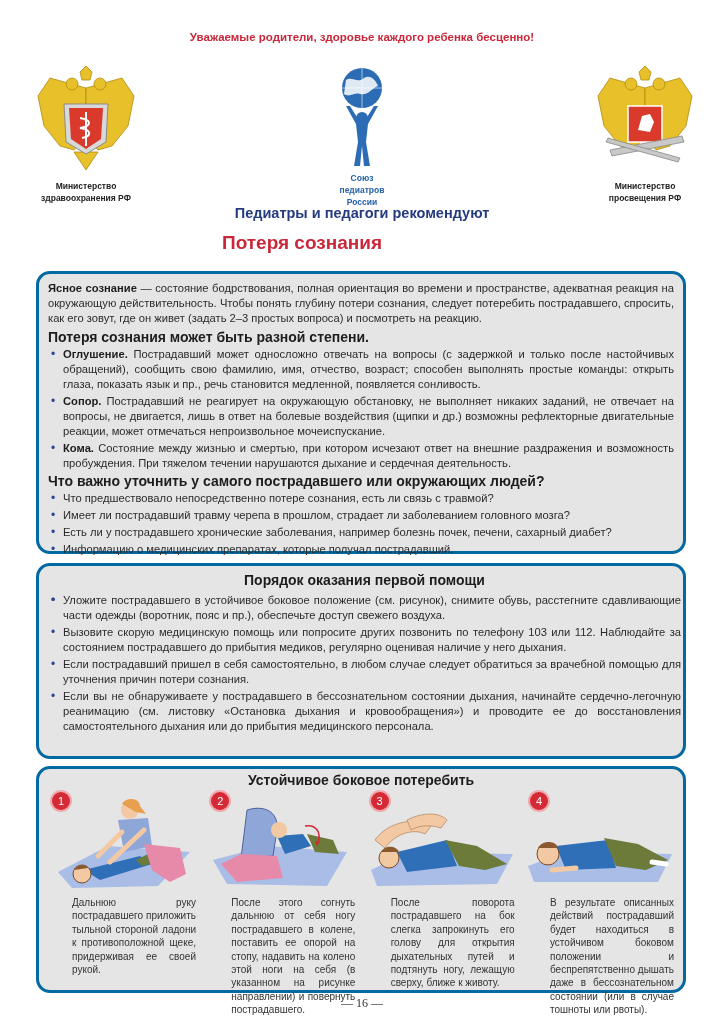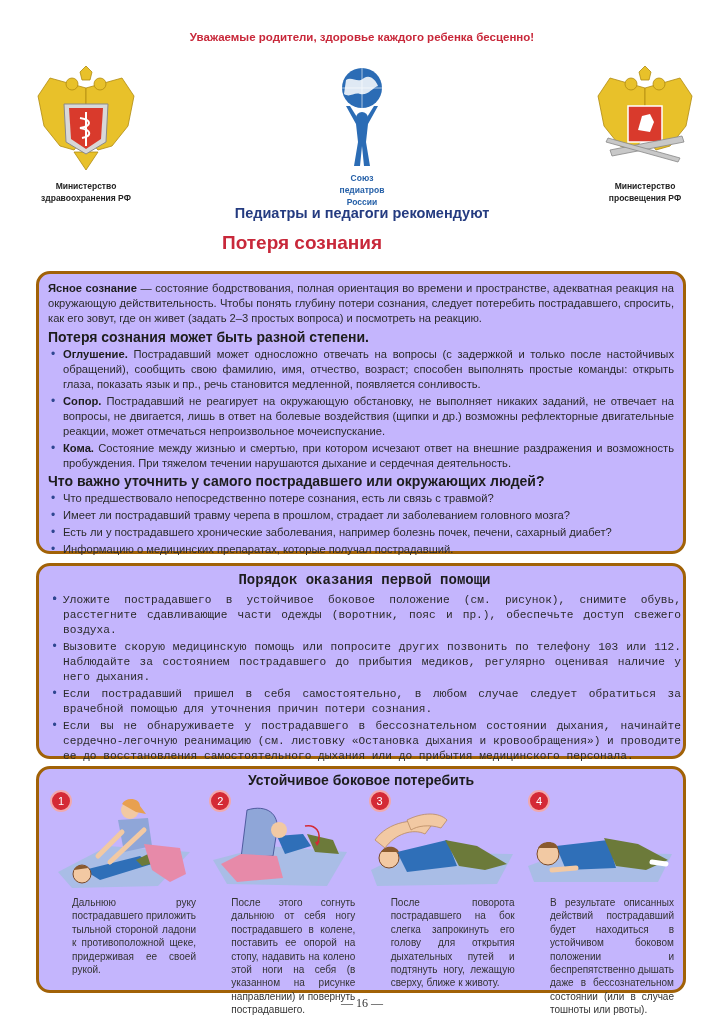--- a/index.html
+++ b/index.html
@@ -5,23 +5,23 @@
   html, body { margin: 0; padding: 0; background: #ffffff; }
   body { width: 724px; height: 1024px; position: relative; overflow: hidden;
          font-family: "Liberation Sans", sans-serif; color: #2b2b2b; }
   .abs { position: absolute; }
   .top-msg { left: 0; width: 724px; text-align: center; color: #c8283a; font-weight: bold;
              font-size: 11.5px; line-height: 17px; top: 29px; }
   .logo-caption { font-size: 8.5px; font-weight: bold; text-align: center; color: #222; line-height: 12px; }
   .logo-caption.blue { color: #2560a8; }
   .subtitle { left: 0; width: 724px; text-align: center; top: 205px; color: #243b80; font-weight: bold; font-size: 14.5px; }
   .title { left: 0; width: 604px; text-align: center; top: 232px; color: #c8283a; font-weight: bold; font-size: 19px; }
-  .box { position: absolute; left: 36px; width: 650px; border: 3px solid #a16207; border-radius: 14px; box-sizing: border-box; background: #c4b5fd; }
+  .box { position: absolute; left: 36px; width: 650px; border: 3px solid #0369a1; border-radius: 14px; box-sizing: border-box; background: #e5e5e5; }
   .box1 { top: 271px; height: 283px; padding: 7px 9px 0 9px; }
-  .box2 { top: 563px; height: 196px; padding: 4px 2px 0 9px; font-family: Liberation Mono, monospace; }
+  .box2 { top: 563px; height: 196px; padding: 4px 2px 0 9px; }
   .box3 { top: 766px; height: 227px; padding: 0 9px; }
   p { margin: 0; }
   .txt { font-size: 11.2px; line-height: 15px; text-align: justify; }
   .bold { font-weight: bold; color: #1d1d1d; }
   .heading { font-weight: bold; font-size: 14px; color: #1d1d1d; margin-top: 3px; }
   ul { list-style: none; margin: 2px 0 0 0; padding: 0; }
   li { position: relative; padding-left: 15px; font-size: 11.2px; line-height: 15px; text-align: justify; margin-bottom: 2px; }
   li .bullet { position: absolute; left: 3px; top: 0; color: #2e4690; font-size: 12px; }
   .box-title { text-align: center; font-weight: bold; font-size: 14px; color: #1d1d1d; margin: 2px 0 5px 0; }
   .steps { display: flex; justify-content: space-between; margin-top: 2px; }

